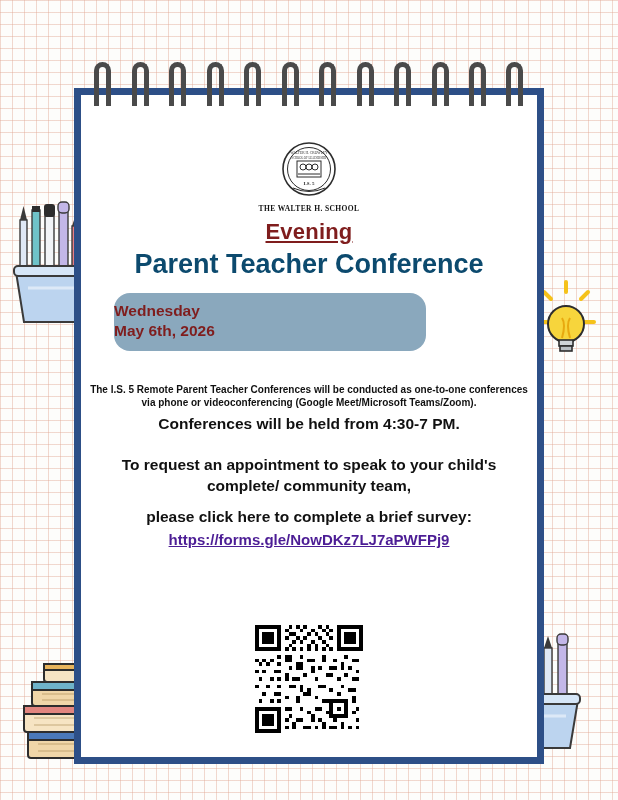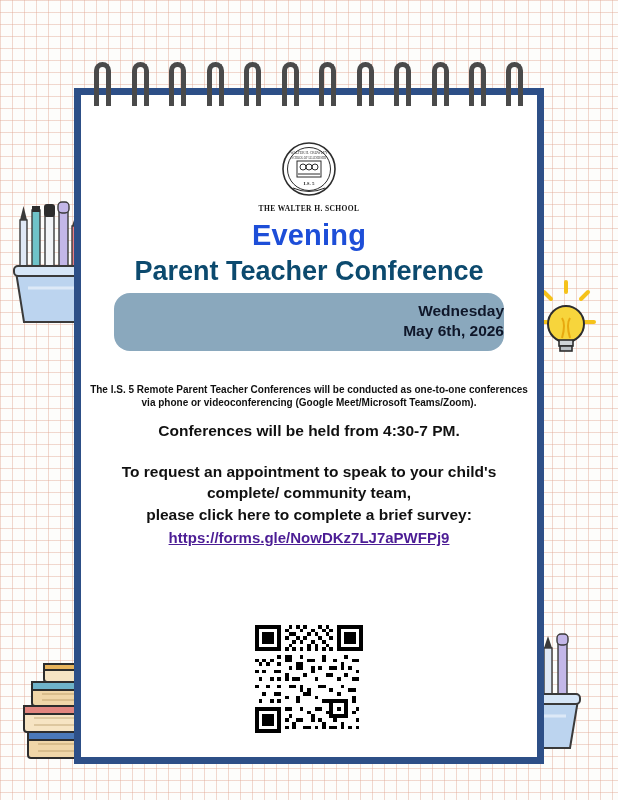--- a/index.html
+++ b/index.html
@@ -93,46 +93,47 @@
   
   .title-block {
     position: absolute;
     top: 124px;
     left: 0;
     width: 100%;
     text-align: center;
   }
   .title-evening {
     font-family: "Liberation Sans", sans-serif;
-    font-size: 29px;
-    font-weight: bold;
-    color: #1d4ed8;
+    font-size: 22px;
+    font-weight: bold;
+    color: #7f1d1d;
+    text-decoration: underline;
     text-underline-offset: 2px;
     letter-spacing: 0.2px;
   }
   .title-ptc {
     margin-top: 4px;
     font-family: "Liberation Sans", sans-serif;
     font-size: 27px;
     font-weight: bold;
     color: #0c4a6e;
     letter-spacing: 0px;
   }
 
   
   .banner {
     position: absolute;
     top: 198px;
     left: 33px;
-    width: 390px;
+    width: 312px;
     padding: 8px 0 10px 0;
     background: #8aa8bd;
     border-radius: 16px;
-    text-align: right;
-    color: #0f172a;
+    text-align: left;
+    color: #7f1d1d;
   }
   .banner div {
     font-size: 15.5px;
     font-weight: bold;
     line-height: 1.3;
   }
 
   
   .body-block {
     position: absolute;
@@ -141,33 +142,33 @@
     width: 440px;
     text-align: center;
     color: #111;
   }
   .para1 {
     font-size: 10px;
     font-weight: bold;
     line-height: 1.32;
   }
   .para2 {
-    margin-top: 12px;
+    margin-top: 5px;
     font-size: 15.5px;
     font-weight: bold;
     line-height: 1.32;
   }
   .para3 {
     margin-top: 20px;
     font-size: 15.5px;
     font-weight: bold;
     line-height: 1.34;
   }
   .para4 {
-    margin-top: 2px;
+    margin-top: 11px;
     font-size: 15.5px;
     font-weight: bold;
     line-height: 1.34;
   }
   .link {
     display: block;
     margin-top: 3px;
     font-size: 15px;
     font-weight: bold;
     color: #4c1d95;

